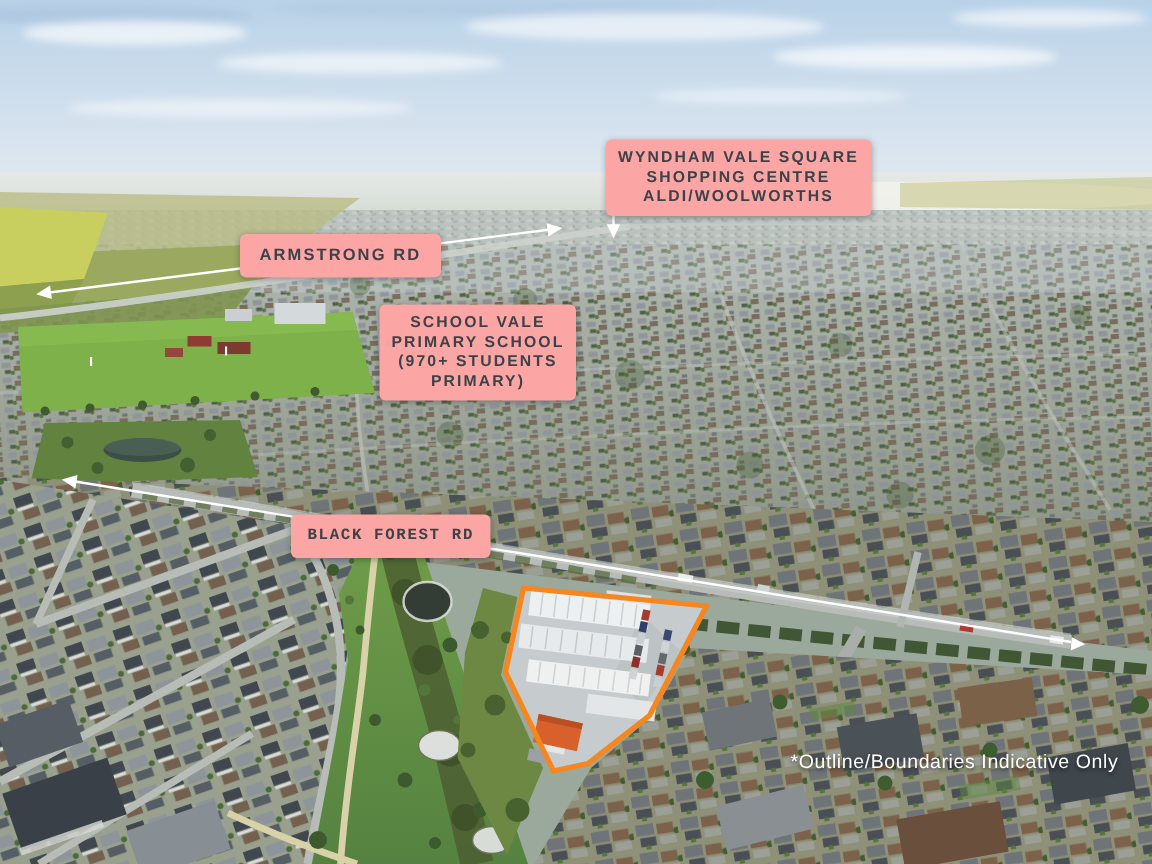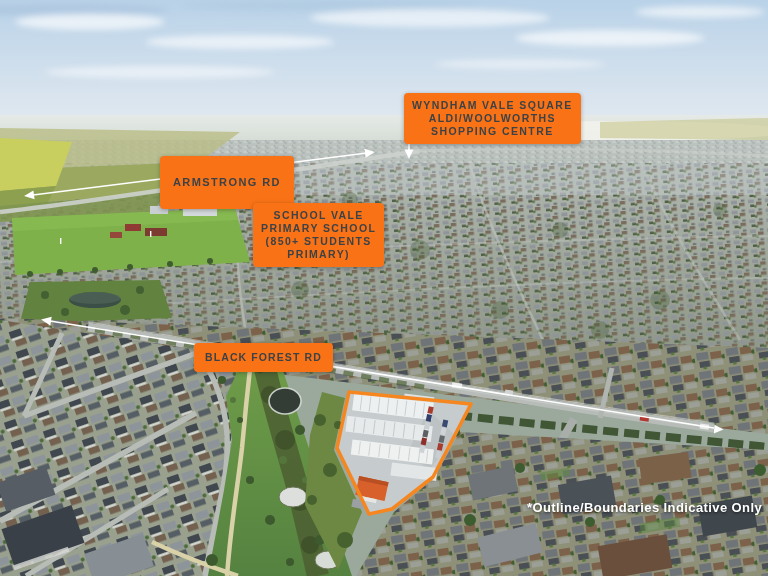--- a/index.html
+++ b/index.html
@@ -1,28 +1,28 @@
 <!DOCTYPE html>
 <html><head>
 <meta charset="utf-8">
 <style>
   html,body{margin:0;padding:0;background:#222;}
   .stage{position:relative;width:768px;height:576px;overflow:hidden;
          font-family:"Liberation Sans",sans-serif;background:#9aa99c;}
   .scene{position:absolute;left:0;top:0;}
-  .callout{position:absolute;background:#f97316;border-radius:4px;color:#3c4247;
+  .callout{position:absolute;background:#fca5a5;border-radius:4px;color:#3c4247;
            text-align:center;font-weight:bold;letter-spacing:1.4px;
            font-size:10.5px;line-height:13px;padding:6px 8px;
            box-shadow:0 1px 4px rgba(30,30,30,.35);white-space:nowrap;}
   .callout div{white-space:nowrap;}
   #callout-shopping{left:404px;top:93px;}
-  #callout-armstrong{left:160px;top:156px;padding:20px 13px;font-size:11px;}
+  #callout-armstrong{left:160px;top:156px;padding:8px 13px;font-size:11px;}
   #callout-school{left:253px;top:203px;}
-  #callout-blackforest{left:194px;top:343px;padding:8px 11px;font-size:10.5px;letter-spacing:1.1px;}
-  .disclaimer{position:absolute;left:527px;top:500px;color:#fff;font-weight:700;
+  #callout-blackforest{left:194px;top:343px;padding:8px 11px;font-size:10.5px;letter-spacing:1.1px;font-family:Liberation Mono, monospace;}
+  .disclaimer{position:absolute;left:527px;top:500px;color:#fff;font-weight:400;
               font-size:13px;letter-spacing:.4px;
               text-shadow:0 1px 3px rgba(0,0,0,.65);}
 </style>
 </head>
 <body>
 
 <div class="stage">
 
 <svg class="scene" width="768" height="576" viewBox="0 0 768 576">
   <defs>
@@ -331,32 +331,32 @@
     <polygon points="41.1,319.6 50.3,325.6 51.7,316.7" fill="#fff"></polygon>
     <polygon points="723.5,429.5 713.8,433.6 714.5,424.7" fill="#fff"></polygon>
 
     <line x1="409" y1="141" x2="409" y2="153" stroke="#fff" stroke-width="1.6"></line>
     <polygon points="409,159 404.5,149.5 413.5,149.5" fill="#fff"></polygon>
   </g>
 </svg>
 
 <div class="callout" id="callout-shopping">
   <div>WYNDHAM VALE SQUARE</div>
+  <div>SHOPPING CENTRE</div>
   <div>ALDI/WOOLWORTHS</div>
-  <div>SHOPPING CENTRE</div>
 </div>
 
 <div class="callout" id="callout-armstrong">
   <div>ARMSTRONG RD</div>
 </div>
 
 <div class="callout" id="callout-school">
   <div>SCHOOL VALE</div>
   <div>PRIMARY SCHOOL</div>
-  <div>(850+ STUDENTS</div>
+  <div>(970+ STUDENTS</div>
   <div>PRIMARY)</div>
 </div>
 
 <div class="callout" id="callout-blackforest">
   <div>BLACK FOREST RD</div>
 </div>
 
 <div class="disclaimer">*Outline/Boundaries Indicative Only</div>
 
 </div>

